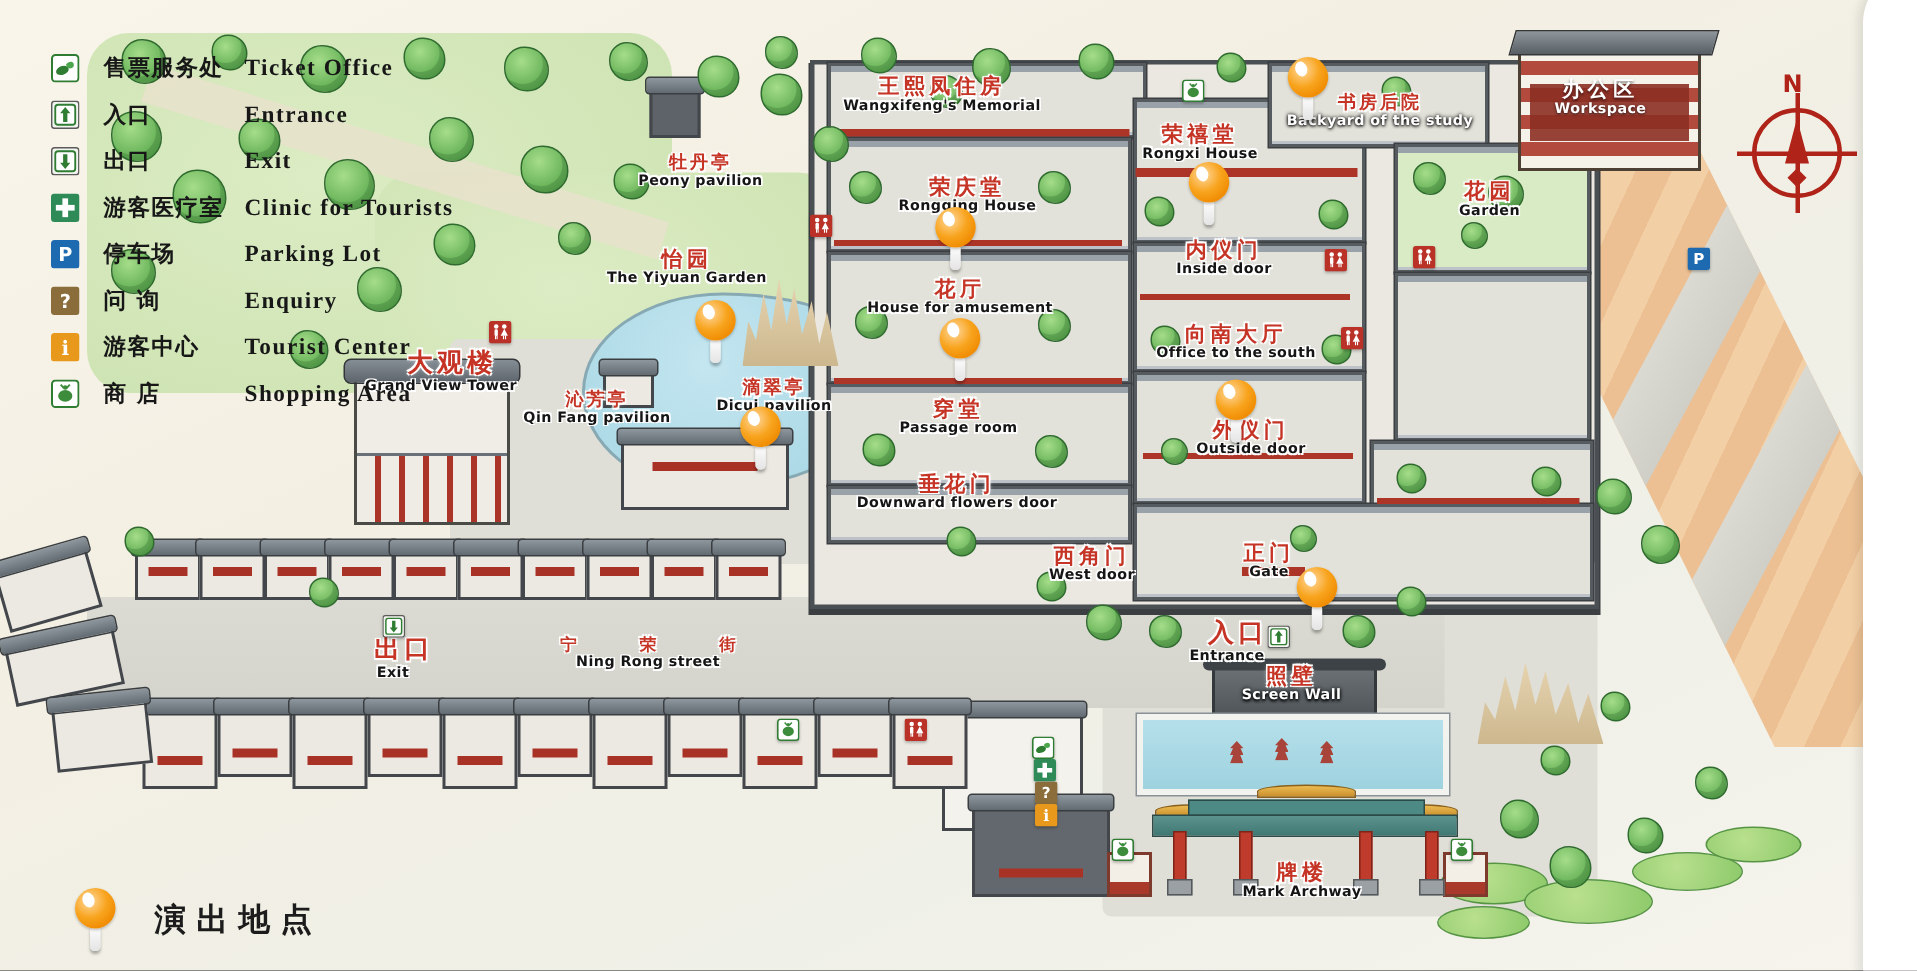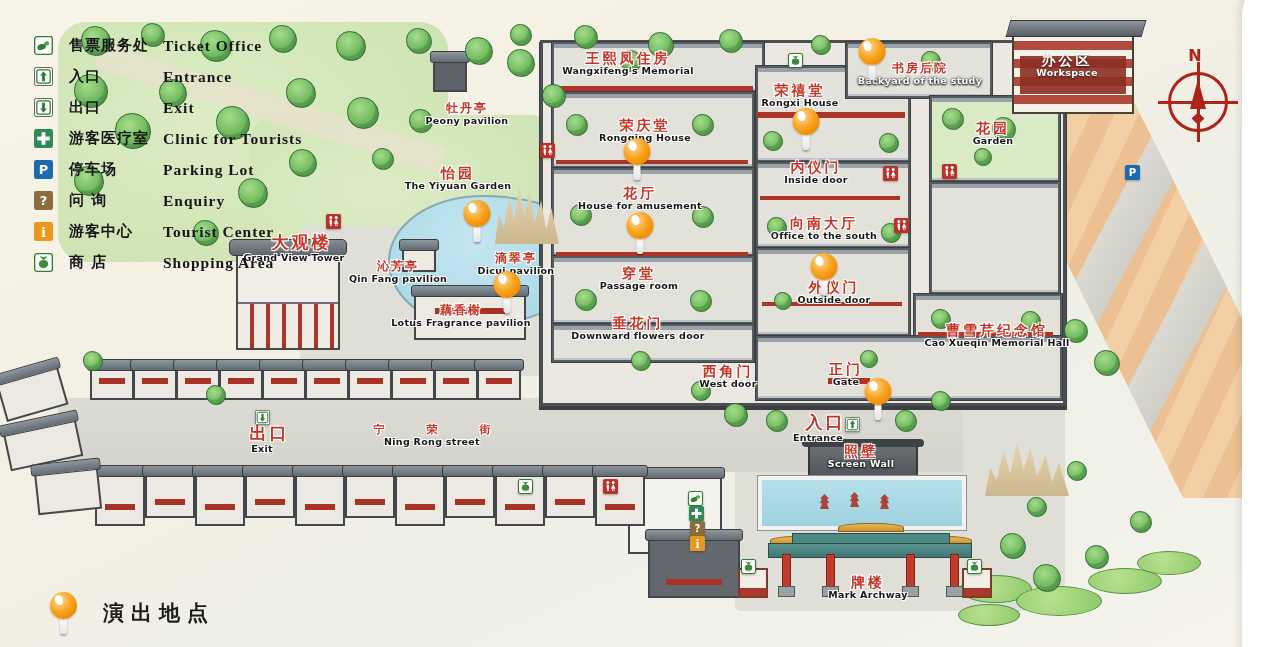--- a/index.html
+++ b/index.html
@@ -252,31 +252,23 @@
       <span class="en">Dicui pavilion</span>
     </div>
   <div class="lbl" style="left:639px;top:265px">
       <span class="zh">穿堂</span>
       <span class="en">Passage room</span>
     </div>
   <div class="lbl" style="left:834px;top:279px">
       <span class="zh">外仪门</span>
       <span class="en">Outside door</span>
     </div>
-  <div class="lbl sm" style="left:461px;top:304px">
-      <span class="zh">藕香榭</span>
-      <span class="en">Lotus Fragrance pavilion</span>
-    </div>
   <div class="lbl" style="left:638px;top:315px">
       <span class="zh">垂花门</span>
       <span class="en">Downward flowers door</span>
-    </div>
-  <div class="lbl" style="left:997px;top:322px">
-      <span class="zh">曹雪芹纪念馆</span>
-      <span class="en">Cao Xueqin Memorial Hall</span>
     </div>
   <div class="lbl" style="left:728px;top:363px">
       <span class="zh">西角门</span>
       <span class="en">West door</span>
     </div>
   <div class="lbl" style="left:846px;top:361px">
       <span class="zh">正门</span>
       <span class="en">Gate</span>
     </div>
   <div class="lbl bg" style="left:262px;top:424px">

